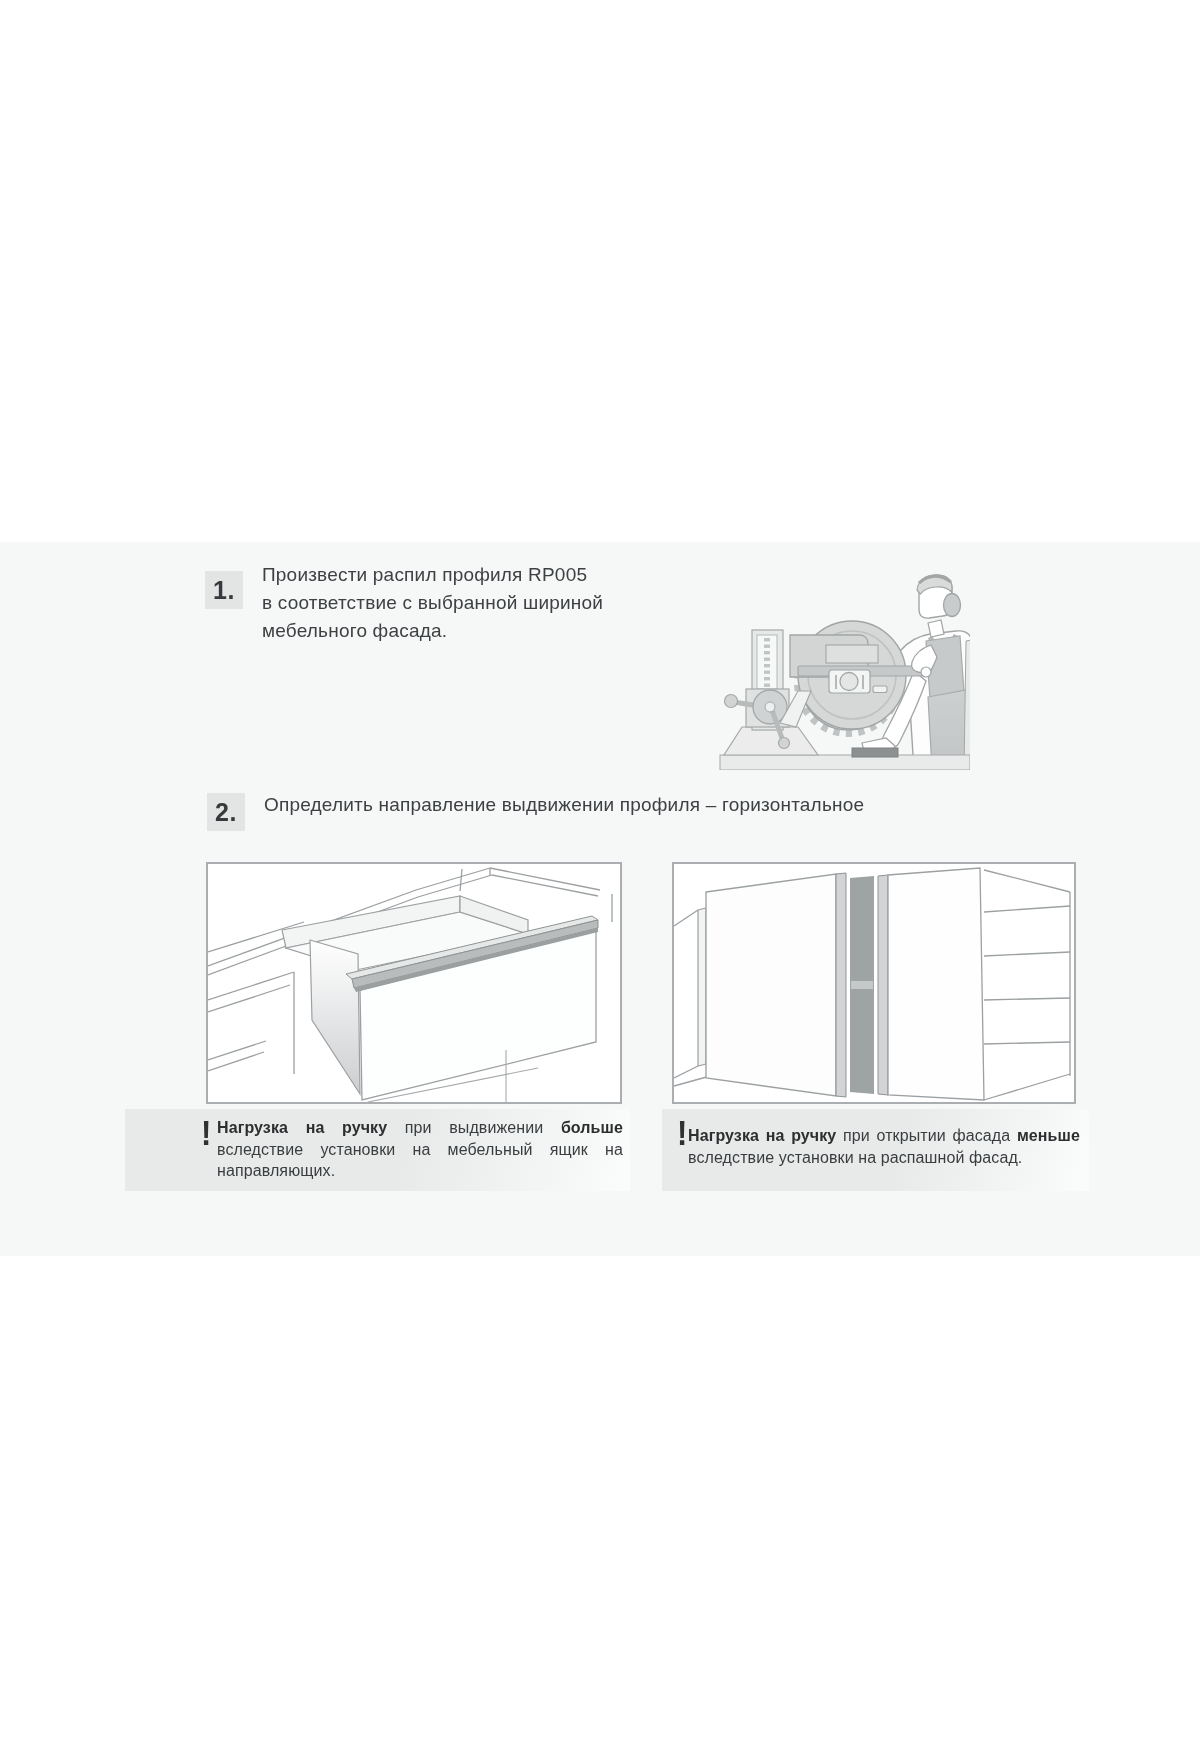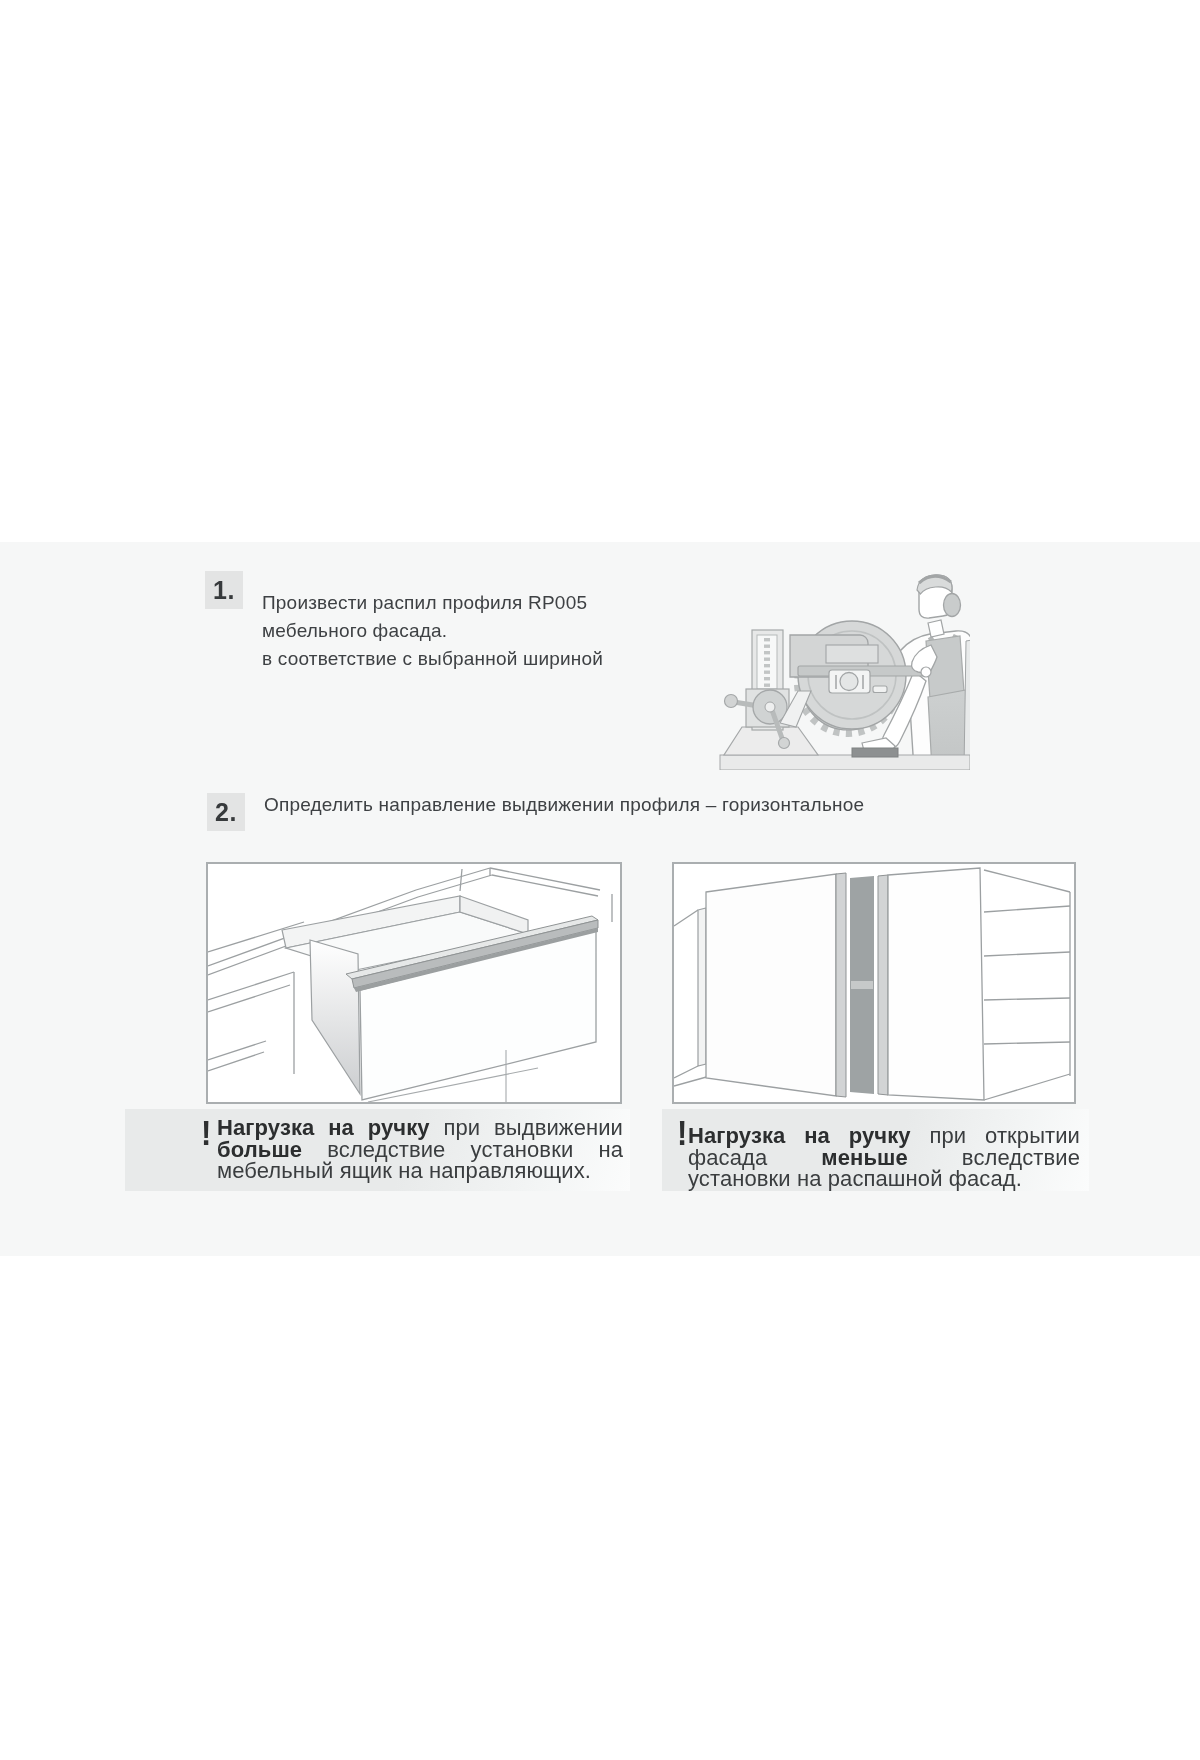--- a/index.html
+++ b/index.html
@@ -28,41 +28,41 @@
     position:absolute;height:82px;
     background:linear-gradient(105deg,#e8eaea 55%,#f2f4f4 80%,#fbfcfc 100%);
   }
   .bang{
     position:absolute;top:6px;
     font-size:31px;font-weight:800;color:#2e3031;line-height:31px;
     transform:scaleY(1.15);transform-origin:top;
   }
   .note-text{
     position:absolute;top:8px;
-    font-size:22px;line-height:21.5px;color:#3a3d3f;
+    font-size:16px;line-height:21.5px;color:#3a3d3f;
     text-align:justify;text-align-last:left;letter-spacing:0.1px;
   }
   .note-text span.b{font-weight:700;color:#2c2e2f;}
   svg .ln{fill:none;stroke:#9ca0a2;stroke-width:1.3;}
   svg .ln2{fill:none;stroke:#a6aaac;stroke-width:1.1;}
 </style>
 </head>
 <body>
 
 <div class="page">
 
   <div class="band"></div>
 
   <div class="badge" style="left:205px;top:571px;">
     <span>1.</span>
   </div>
-  <div class="step-text" style="left:262px;top:561px;margin-top:28px;">
+  <div class="step-text" style="left:262px;top:561px;">
     <div>Произвести распил профиля RP005</div>
+    <div>в соответствие с выбранной шириной</div>
     <div>мебельного фасада.</div>
-    <div>в соответствие с выбранной шириной</div>
   </div>
 
   <div class="illu" style="left:630px;top:545px;width:340px;height:225px;">
     <svg width="340" height="225" viewBox="0 0 340 225">
       <defs>
         <linearGradient id="gApron" x1="0" y1="0" x2="0" y2="1">
           <stop offset="0" stop-color="#cdd0d0"></stop>
             <stop offset="1" stop-color="#c2c5c5"></stop>
         </linearGradient>
       </defs>

